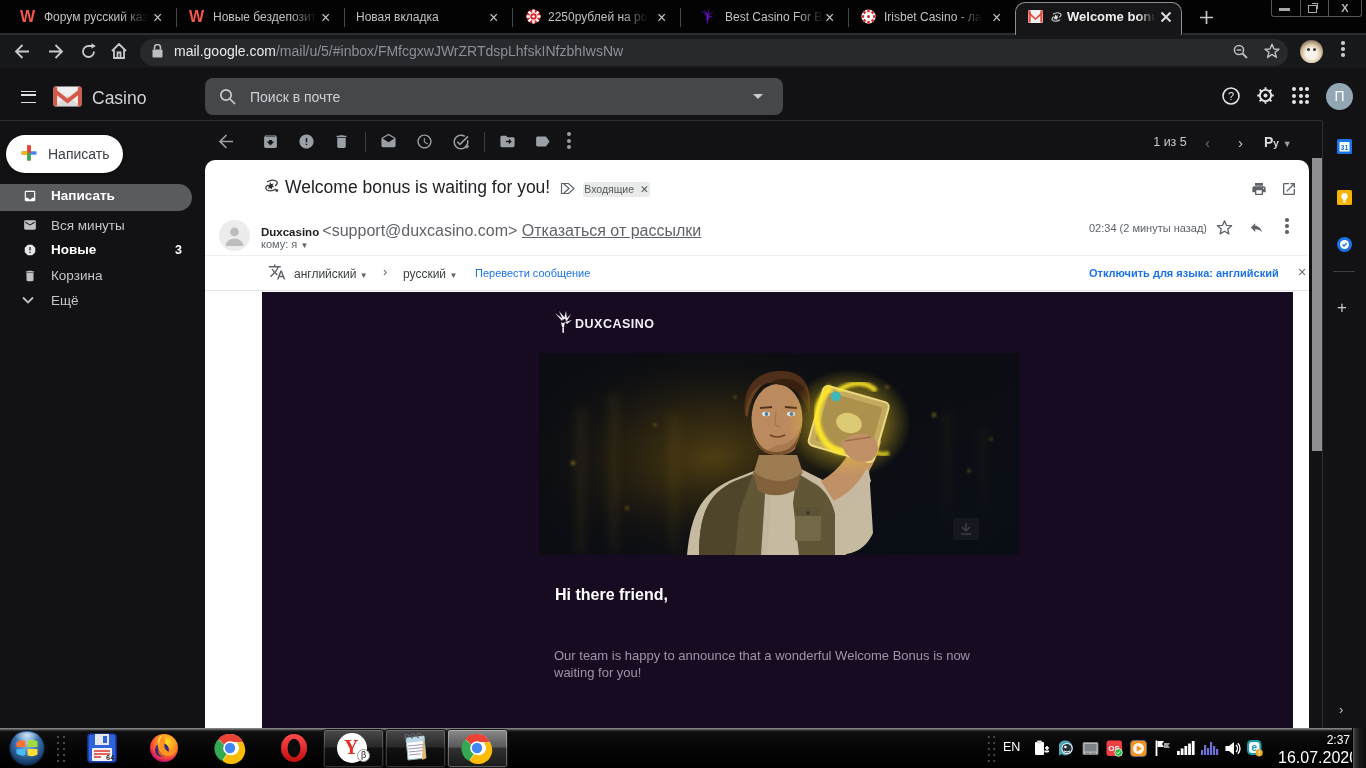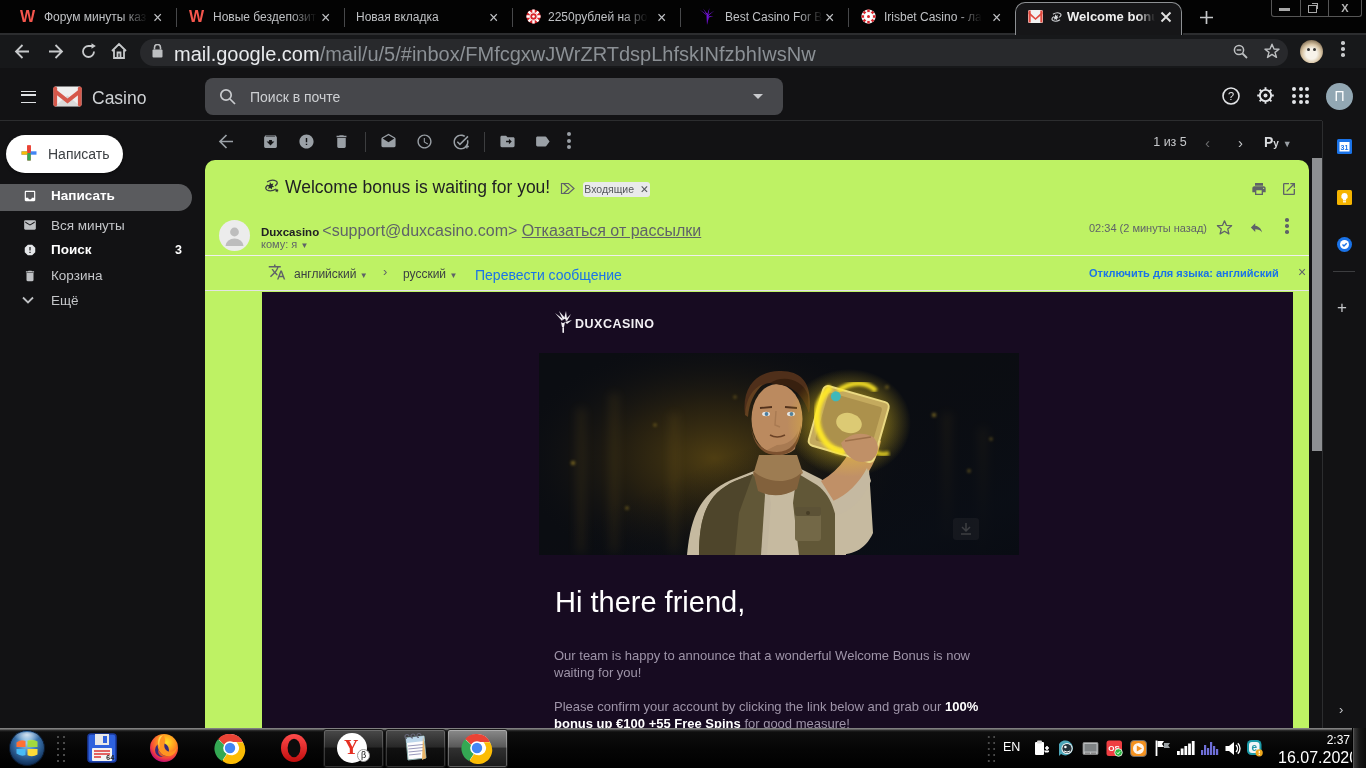--- a/index.html
+++ b/index.html
@@ -6,21 +6,21 @@
 .ab{position:absolute;}
 .tabtitle{font-size:12px;color:#bfc1c4;white-space:nowrap;overflow:hidden;}
 svg{display:block;}
 </style></head>
 <body>
 <div id="page">
 
 <div class="ab" id="tabbar" style="left:0;top:0;width:1366px;height:35px;background:#030303;">
 
   <div class="ab" style="left:20px;top:8px;width:16px;height:18px;color:#f4564d;font-weight:bold;font-size:16px;">W</div>
-  <div class="ab tabtitle" style="left:44px;top:10px;width:104px;-webkit-mask-image:linear-gradient(90deg,#000 75%,transparent);">Форум минуты каз</div>
+  <div class="ab tabtitle" style="left:44px;top:10px;width:104px;-webkit-mask-image:linear-gradient(90deg,#000 75%,transparent);">Форум русский каз</div>
   <div class="ab" style="left:153px;top:10px;color:#c0c2c5;font-size:16px;line-height:15px;">×</div>
   <div class="ab" style="left:176px;top:8px;width:1px;height:19px;background:#47484a;"></div>
 
   <div class="ab" style="left:189px;top:8px;width:16px;height:18px;color:#f4564d;font-weight:bold;font-size:16px;">W</div>
   <div class="ab tabtitle" style="left:213px;top:10px;width:104px;-webkit-mask-image:linear-gradient(90deg,#000 75%,transparent);">Новые бездепозит</div>
   <div class="ab" style="left:321px;top:10px;color:#c0c2c5;font-size:16px;line-height:15px;">×</div>
   <div class="ab" style="left:344px;top:8px;width:1px;height:19px;background:#47484a;"></div>
 
   <div class="ab tabtitle" style="left:356px;top:10px;width:110px;">Новая вкладка</div>
   <div class="ab" style="left:489px;top:10px;color:#c0c2c5;font-size:16px;line-height:15px;">×</div>
@@ -122,21 +122,21 @@
       </svg>
   <svg class="ab" style="left:110px;top:7px;" width="18" height="18" viewBox="0 0 18 18">
         <path d="M2 9 L9 2 L16 9 M4 8 L4 16 L14 16 L14 8 M7.5 16 L7.5 10.5 L10.5 10.5 L10.5 16" stroke="#c7c9cb" stroke-width="1.8" fill="none"></path>
       </svg>
 
   <div class="ab" style="left:140px;top:4px;width:1148px;height:27px;border-radius:13.5px;background:#28292c;"></div>
   <svg class="ab" style="left:152px;top:9px;" width="11" height="14" viewBox="0 0 11 14">
         <rect x="0.5" y="5.5" width="10" height="8" rx="1" fill="#bdbfc1"></rect>
         <path d="M2.5 5.5 V3.5 A3 3 0 0 1 8.5 3.5 V5.5" stroke="#bdbfc1" stroke-width="1.6" fill="none"></path>
       </svg>
-  <div class="ab" style="left:174px;top:8px;font-size:20px;color:#e8eaed;white-space:nowrap;text-align:center;"><b style="font-weight:normal;">mail.google.com</b><span style="color:#8b9095;">/mail/u/5/#inbox/FMfcgxwJWrZRTdspLhfskINfzbhIwsNw</span></div>
+  <div class="ab" style="left:174px;top:8px;font-size:14px;color:#e8eaed;white-space:nowrap;text-align:center;"><b style="font-weight:normal;">mail.google.com</b><span style="color:#8b9095;">/mail/u/5/#inbox/FMfcgxwJWrZRTdspLhfskINfzbhIwsNw</span></div>
   <svg class="ab" style="left:1233px;top:9px;" width="15" height="15" viewBox="0 0 15 15">
         <circle cx="6" cy="6" r="4.6" stroke="#bdbfc1" stroke-width="1.5" fill="none"></circle>
         <path d="M9.5 9.5 L14 14" stroke="#bdbfc1" stroke-width="1.8"></path>
         <path d="M3.7 6 L8.3 6" stroke="#bdbfc1" stroke-width="1.4"></path>
       </svg>
   <svg class="ab" style="left:1264px;top:8px;" width="16" height="16" viewBox="0 0 16 16">
         <path d="M8 1.2 L10 6 L15 6.2 L11 9.4 L12.5 14.4 L8 11.4 L3.5 14.4 L5 9.4 L1 6.2 L6 6 Z" stroke="#bdbfc1" stroke-width="1.4" fill="none" stroke-linejoin="round"></path>
       </svg>
 
   <div class="ab" style="left:1300px;top:5px;width:23px;height:23px;border-radius:50%;background:radial-gradient(circle at 50% 60%,#f7f3ea 0 30%,#d9c6a6 52%,#6b573f 85%,#3c2f22 100%);">
@@ -255,34 +255,34 @@
   <div class="ab" style="left:51px;top:120px;font-size:13.5px;font-weight:bold;color:#fff;">Написать</div>
 
   <svg class="ab" style="left:23px;top:150px;" width="14" height="14" viewBox="0 0 24 24">
         <path fill="#bfc1c4" d="M20 4H4c-1.1 0-1.99.9-1.99 2L2 18c0 1.1.9 2 2 2h16c1.1 0 2-.9 2-2V6c0-1.1-.9-2-2-2zm0 4l-8 5-8-5V6l8 5 8-5v2z"></path>
       </svg>
   <div class="ab" style="left:51px;top:150px;font-size:13.5px;color:#c4c6c9;">Вся минуты</div>
 
   <svg class="ab" style="left:23px;top:175px;" width="14" height="14" viewBox="0 0 24 24">
         <path fill="#e4e6e9" d="M15.73 3 L8.27 3 L3 8.27 L3 15.73 L8.27 21 L15.73 21 L21 15.73 L21 8.27 Z M13 17h-2v-2h2v2zm0-4h-2V7h2v6z"></path>
       </svg>
-  <div class="ab" style="left:51px;top:174px;font-size:13.5px;color:#fff;font-weight:bold;">Поиск</div>
+  <div class="ab" style="left:51px;top:174px;font-size:13.5px;color:#fff;font-weight:bold;">Новые</div>
   <div class="ab" style="left:160px;top:175px;width:22px;text-align:right;font-size:12.5px;color:#fff;font-weight:bold;">3</div>
 
   <svg class="ab" style="left:23px;top:201px;" width="14" height="14" viewBox="0 0 24 24">
         <path fill="#bfc1c4" d="M6 19c0 1.1.9 2 2 2h8c1.1 0 2-.9 2-2V7H6v12zM19 4h-3.5l-1-1h-5l-1 1H5v2h14V4z"></path>
       </svg>
   <div class="ab" style="left:51px;top:200px;font-size:13.5px;color:#c4c6c9;">Корзина</div>
 
   <svg class="ab" style="left:22px;top:228px;" width="12" height="8" viewBox="0 0 12 8">
         <path d="M1 1.5 L6 6.5 L11 1.5" stroke="#bfc1c4" stroke-width="1.8" fill="none"></path>
       </svg>
   <div class="ab" style="left:51px;top:225px;font-size:13.5px;color:#c4c6c9;">Ещё</div>
 
-  <div class="ab" id="card" style="left:205px;top:92px;width:1104px;height:568px;background:#bef264;border-radius:10px 10px 0 0;overflow:hidden;">
+  <div class="ab" id="card" style="left:205px;top:92px;width:1104px;height:568px;background:#ffffff;border-radius:10px 10px 0 0;overflow:hidden;">
 
     <svg class="ab" style="left:57px;top:17px;" width="19" height="17" viewBox="0 0 19 17">
           <g stroke="#3c4043" fill="none" stroke-width="1.3">
             <path d="M6 8 Q2 11 5 13 Q9 15 14 12"></path>
             <path d="M13 9 Q17 6 14 4 Q10 2 5 5"></path>
           </g>
           <path d="M8 5 l1.2 2 2.3-0.6 -1 2.1 1.8 1.4 -2.3 0.4 -0.2 2.3 -1.7-1.6 -2.1 0.9 0.9-2.1 -1.8-1.5 2.3-0.2 z" fill="#2b2e31"></path>
           <path d="M14.5 11.5 l0.6 1 1.2-0.3 -0.5 1.1 0.9 0.7 -1.2 0.2 -0.1 1.2 -0.9-0.8 -1.1 0.4 0.5-1.1 -0.9-0.7 1.2-0.1 z" fill="#2b2e31"></path>
         </svg>
     <div class="ab" style="left:80px;top:17px;font-size:17.5px;color:#202124;white-space:nowrap;">Welcome bonus is waiting for you!</div>
@@ -319,21 +319,21 @@
     </div>
 
     <div class="ab" style="left:0;top:95px;width:1104px;height:1px;background:#efefef;"></div>
     <div class="ab" style="left:0;top:130px;width:1104px;height:1px;background:#e3e3e3;"></div>
     <svg class="ab" style="left:63px;top:103px;" width="18" height="18" viewBox="0 0 24 24">
           <path fill="#5f6368" d="M12.87 15.07l-2.54-2.51.03-.03c1.74-1.94 2.98-4.17 3.71-6.53H17V4h-7V2H8v2H1v1.99h11.17C11.5 7.92 10.44 9.75 9 11.35 8.07 10.32 7.3 9.19 6.69 8h-2c.73 1.63 1.73 3.17 2.98 4.56l-5.09 5.02L4 19l5-5 3.11 3.11.76-2.04zM18.5 10h-2L12 22h2l1.12-3h4.75L21 22h2l-4.5-12zm-2.62 7l1.62-4.33L19.12 17h-3.24z"></path>
         </svg>
     <div class="ab" style="left:89px;top:107px;font-size:12px;color:#3c4043;">английский <span style="font-size:8px;color:#5f6368;">▼</span></div>
     <div class="ab" style="left:178px;top:104px;font-size:13px;color:#5f6368;">›</div>
     <div class="ab" style="left:198px;top:107px;font-size:12px;color:#3c4043;">русский <span style="font-size:8px;color:#5f6368;">▼</span></div>
-    <div class="ab" style="left:270px;top:107px;font-size:14px;color:#1a73e8;">Перевести сообщение</div>
+    <div class="ab" style="left:270px;top:107px;font-size:11px;color:#1a73e8;">Перевести сообщение</div>
     <div class="ab" style="left:884px;top:107px;font-size:11px;color:#1a73e8;font-weight:bold;">Отключить для языка: английский</div>
     <div class="ab" style="left:1093px;top:104px;font-size:14px;color:#5f6368;">×</div>
 
     <div class="ab" id="ebody" style="left:57px;top:132px;width:1031px;height:436px;background:#170b21;">
 
       <svg class="ab" style="left:292px;top:19px;" width="18" height="24" viewBox="0 0 18 24">
             <g fill="#f2f0f4">
               <path d="M8 10 L1 2 L9 8 Z"></path>
               <path d="M9 9 L5 0 L11 7 Z"></path>
               <path d="M10 8 L12 0 L13 8 Z"></path>
@@ -441,23 +441,22 @@
         <path d="M299 38 C312 28 328 28 337 38" stroke="#ffe926" stroke-width="5" fill="none" filter="url(#blur2)" opacity="0.9"></path>
         <path d="M330 94 C337 101 343 103 350 100" stroke="#ffe926" stroke-width="4.5" fill="none" filter="url(#blur2)" opacity="0.8"></path>
 
         <path d="M302 90 C310 80 324 78 334 84 C342 92 340 104 330 108 C318 112 306 104 302 90 Z" fill="#c09067"></path>
         <path d="M306 88 L332 84" stroke="#9d7049" stroke-width="1.4"></path>
 
         <rect x="414" y="165" width="26" height="22" rx="3" fill="#2a2c30" opacity="0.35"></rect>
         <path d="M427 170 v8 m-4 -4 l4 4 l4 -4 M422 181 h10" stroke="#666" stroke-width="1.5" fill="none" opacity="0.5"></path>
       </svg>
 
-      <div class="ab" style="left:293px;top:294px;font-size:29px;font-weight:normal;color:#ffffff;">Hi there friend,</div>
+      <div class="ab" style="left:293px;top:294px;font-size:16px;font-weight:bold;color:#ffffff;">Hi there friend,</div>
       <div class="ab" style="left:292px;top:355px;font-size:13px;line-height:17px;color:#9e94a8;">Our team is happy to announce that a wonderful Welcome Bonus is now<br>waiting for you!</div>
-      <div class="ab" style="left:292px;top:406px;font-size:13px;line-height:17px;color:#9e94a8;">Please confirm your account by clicking the link below and grab our <b style="color:#fff;">100%</b><br><b style="color:#fff;">bonus up €100 +55 Free Spins</b> for good measure!</div>
     </div>
   </div>
 
   <div class="ab" style="left:1312px;top:90px;width:11px;height:293px;background:#8d8f92;"></div>
 
   <div class="ab" style="left:1322px;top:53px;width:1px;height:607px;background:#2c2d2f;"></div>
   <svg class="ab" style="left:1337px;top:71px;" width="15" height="15" viewBox="0 0 15 15">
         <rect width="15" height="15" rx="1.5" fill="#1a73e8"></rect>
         <rect x="2.5" y="3" width="10" height="9.5" fill="#fff"></rect>
         <text x="7.5" y="10.5" text-anchor="middle" font-size="7" fill="#1a73e8" font-family="Liberation Sans" font-weight="bold">31</text>

